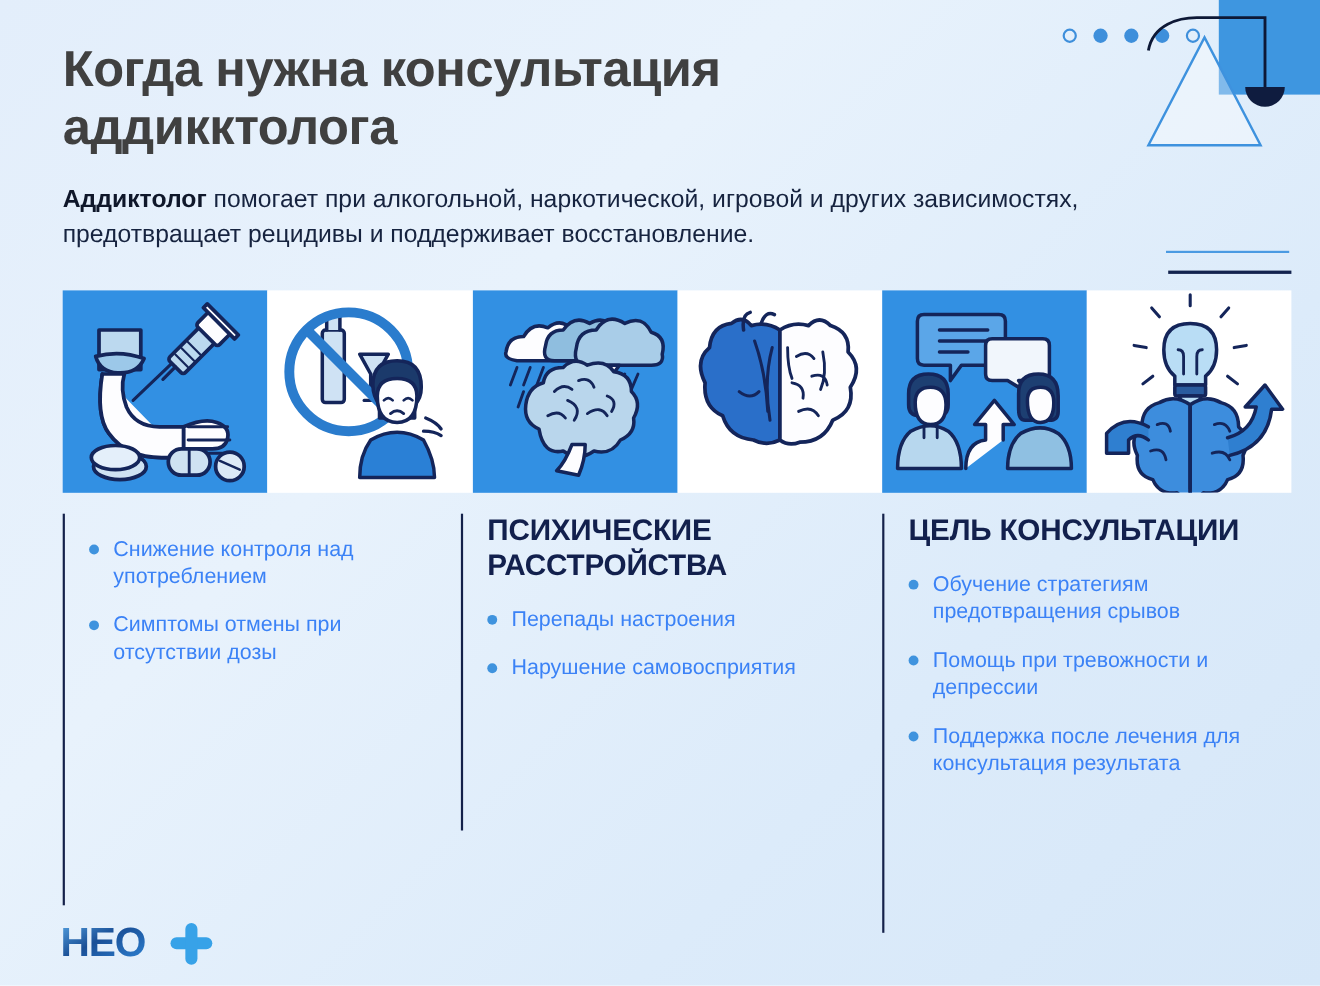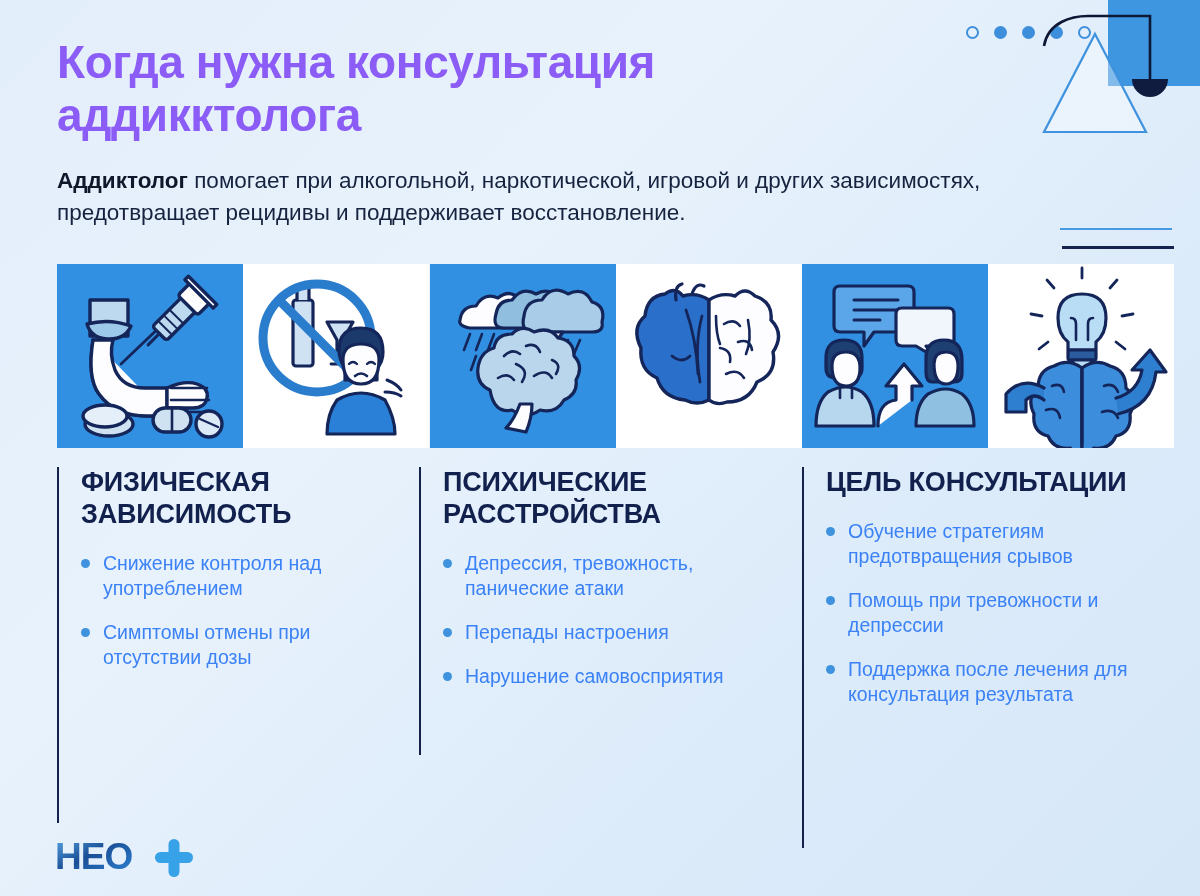--- a/index.html
+++ b/index.html
@@ -19,21 +19,21 @@
   .deco-dots span { width:13px; height:13px; border-radius:50%; display:block; }
   .dot-hollow { border:2.5px solid #3e8fdb; background:transparent; }
   .dot-solid  { background:#3e8fdb; }
   .deco-svg { position:absolute; left:1020px; top:0; width:180px; height:160px; }
   .deco-tri { position:absolute; left:1040px; top:28px; width:110px; height:110px; }
 
   
   .title {
     position:absolute; left:57px; top:36px; width:820px;
     font-size:46px; font-weight:bold; line-height:1.16;
-    color:#8b5cf6; letter-spacing:-0.4px;
+    color:#404040; letter-spacing:-0.4px;
   }
   .subtitle {
     position:absolute; left:57px; top:165px; width:1060px;
     font-size:22.5px; line-height:1.42; color:#16233f;
   }
   .subtitle b { font-weight:bold; color:#0f172a; }
 
   .hr-blue { position:absolute; left:1060px; top:228px; width:112px; height:2px; background:#4a9ae2; }
   .hr-navy { position:absolute; left:1062px; top:246px; width:112px; height:2.5px; background:#13234e; }
 
@@ -219,32 +219,30 @@
           <path d="M128 134 q22 -6 26 -28 l-10 0 l18 -20 l16 22 l-10 0 q-4 34 -38 42" fill="#2f7fd0"></path>
           <path d="M56 124 q-22 -12 -38 6 l0 18 l20 0 l0 -12 q8 -8 18 0" fill="#2f7fd0"></path>
         </g>
       </svg>
     </div>
   </div>
 </div>
 
 <div class="col c1">
   <div class="col-rule r1"></div>
-  <div class="col-head">ФИЗИЧЕСКАЯ ЗАВИСИМОСТЬ</div>
   <ul class="bullets">
     <li>Снижение контроля над употреблением</li>
     <li>Симптомы отмены при отсутствии дозы</li>
   </ul>
 </div>
 
 <div class="col c2">
   <div class="col-rule r2"></div>
   <div class="col-head">ПСИХИЧЕСКИЕ РАССТРОЙСТВА</div>
   <ul class="bullets">
-    <li>Депрессия, тревожность, панические атаки</li>
     <li>Перепады настроения</li>
     <li>Нарушение самовосприятия</li>
   </ul>
 </div>
 
 <div class="col c3">
   <div class="col-rule r3"></div>
   <div class="col-head">ЦЕЛЬ КОНСУЛЬТАЦИИ</div>
   <ul class="bullets">
     <li>Обучение стратегиям предотвращения срывов</li>

